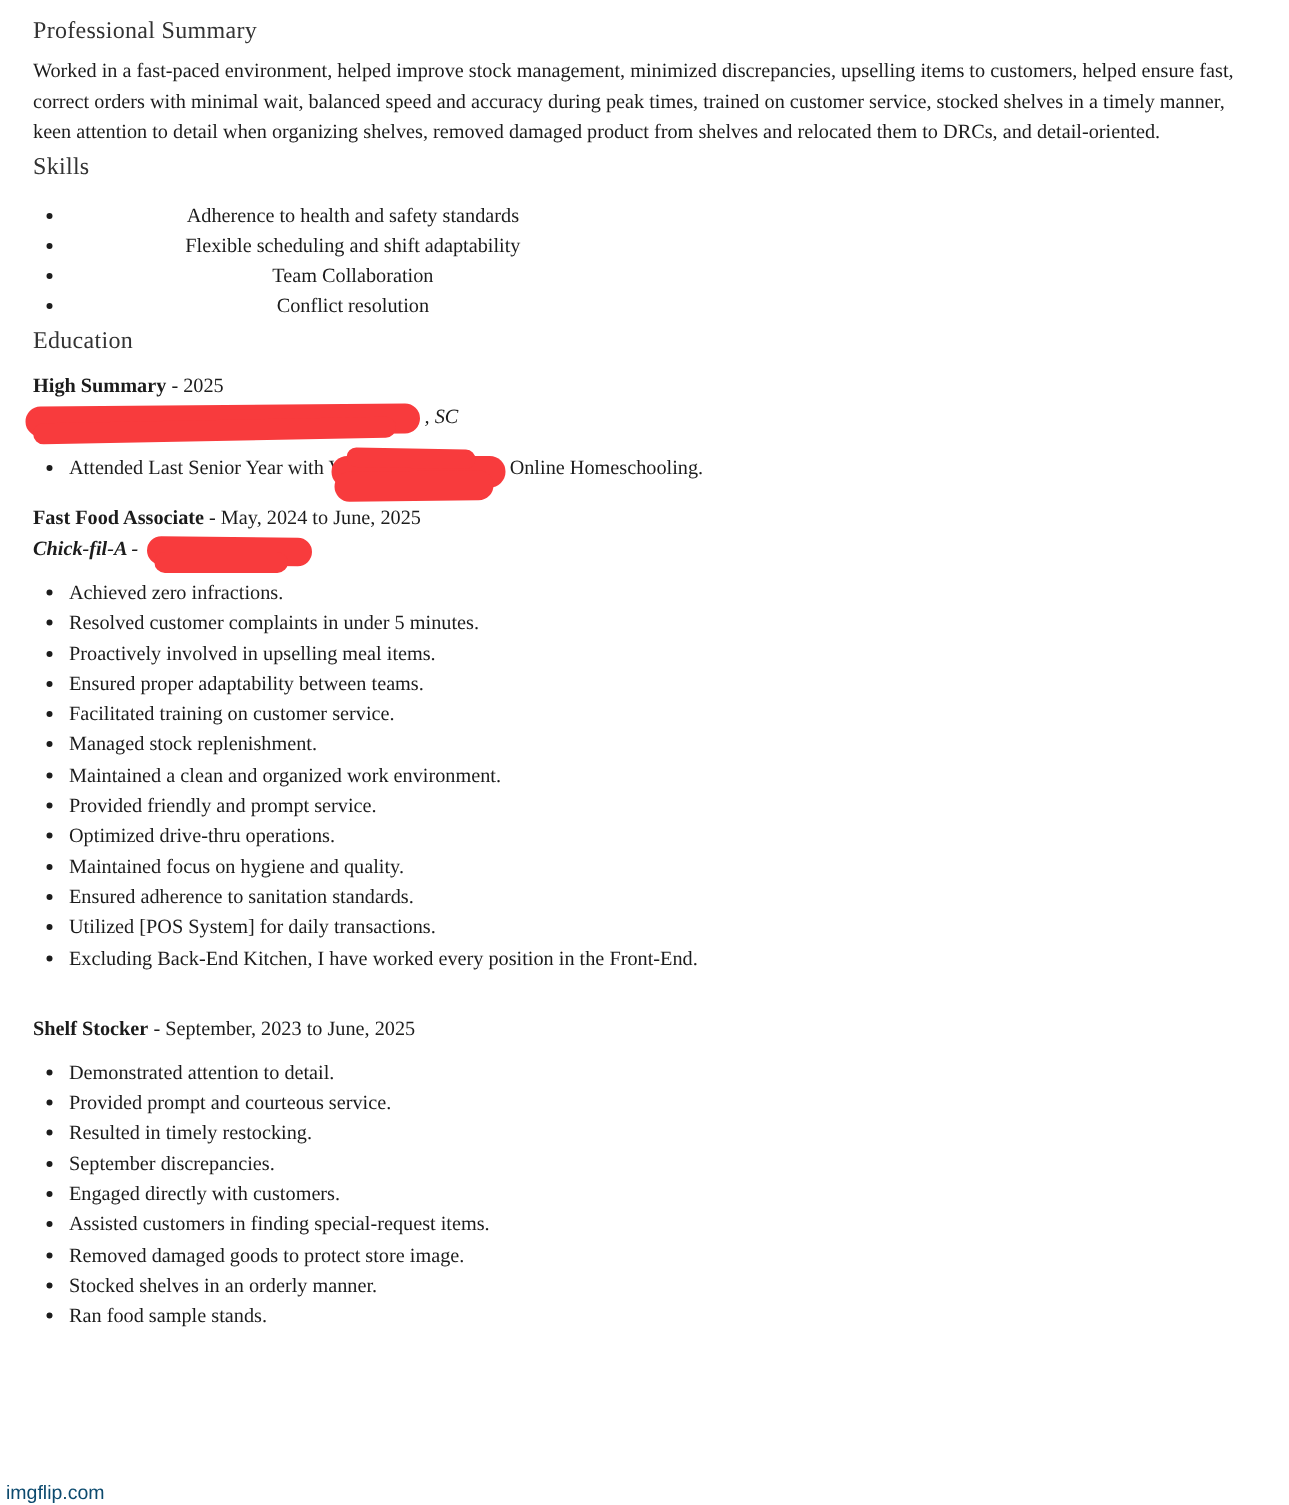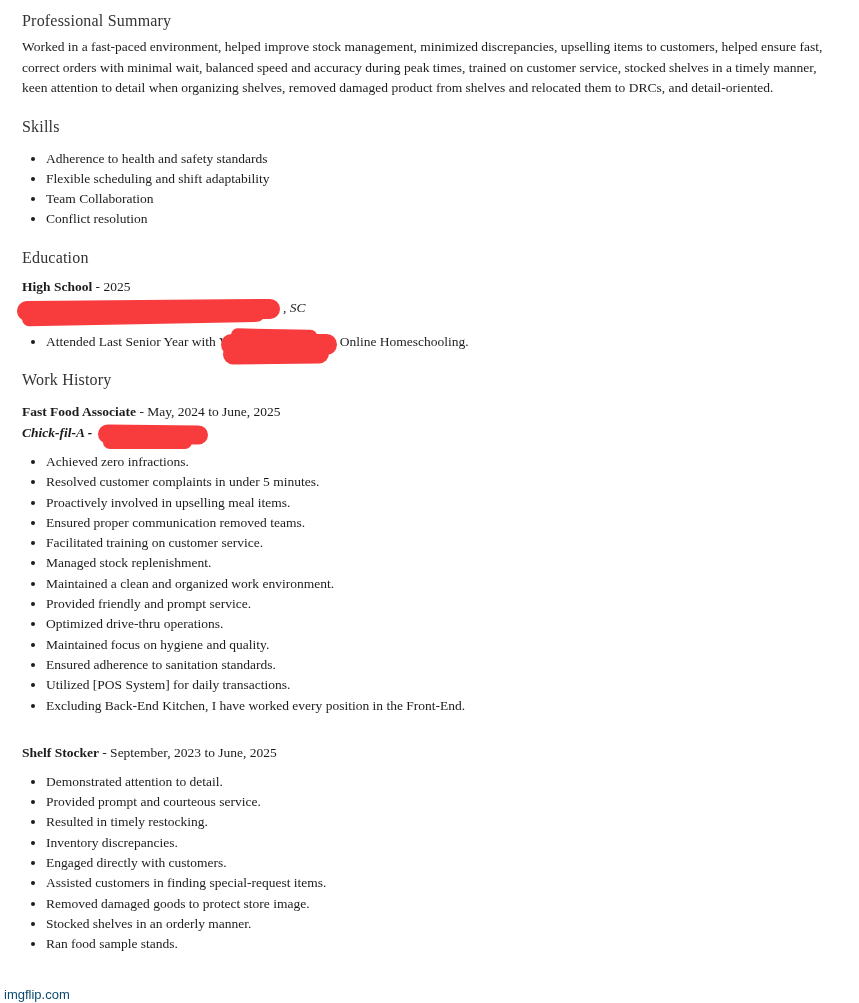--- a/index.html
+++ b/index.html
@@ -6,26 +6,26 @@
   body {
     width:859px; height:1003px; background:#ffffff; overflow:hidden; position:relative;
     font-family:"Liberation Serif", serif; color:#1c1c1c;
   }
   .page { padding:12px 24px 0 22px; }
   h2 {
     font-family:"Liberation Serif", serif;
     font-size:16px; font-weight:400; color:#333333;
     margin:0 0 7px 0; letter-spacing:0.2px;
   }
-  .section { margin-top:19px; }
+  .section { margin-top:4px; }
   .section:first-child { margin-top:0; }
   .body-text { margin:0; font-size:13.5px; line-height:20.5px; max-width:814px; }
   ul { margin:9px 0 0 0; padding-left:24px; }
   li { font-size:13.5px; line-height:20.3px; }
-  .cols { display:grid; grid-template-columns:1fr 1fr; column-gap:8px; margin-top:2px; }
+  .cols { display:grid; grid-template-columns:1fr 1fr; column-gap:8px; margin-top:2px;text-align:center; }
   .cols ul { margin-top:6px; }
   .line { margin:0; font-size:13.5px; line-height:21px; }
   .degree-line { margin-top:9px; }
   .job-title-line { margin-top:12px; }
   b.rtitle { font-weight:700; }
   .employer { font-weight:700; font-style:italic; }
   .it { font-style:italic; }
   .school-line { height:26px; position:relative; }
   .peek { position:absolute; left:98px; top:2px; font-size:13.5px; color:#444; z-index:0; }
 
@@ -72,57 +72,56 @@
           <li>Adherence to health and safety standards</li>
           <li>Flexible scheduling and shift adaptability</li>
           <li>Team Collaboration</li>
           <li>Conflict resolution</li>
         </ul>
     </div>
   </div>
 
   <div class="section">
     <h2>Education</h2>
-    <p class="line degree-line"><b class="rtitle">High School</b> <span>- 2025</span></p>
+    <p class="line degree-line"><b class="rtitle">High Summary</b> <span>- 2025</span></p>
     <p class="line school-line"><span class="peek">....g.</span><span class="redaction redaction-school"></span><span class="it">, SC</span></p>
     <ul>
       <li><span>Attended Last Senior Year with</span> <span>V</span><span class="redaction redaction-homeschool"></span><span>Online Homeschooling.</span></li>
     </ul>
   </div>
 
   <div class="section">
-    <h2>Work History</h2>
 
     <div class="job">
       <p class="line job-title-line"><b class="rtitle">Fast Food Associate</b> <span>- May, 2024 to June, 2025</span></p>
       <p class="line"><span class="employer">Chick-fil-A -</span> <span class="redaction redaction-chick"></span></p>
       <ul>
           <li>Achieved zero infractions.</li>
           <li>Resolved customer complaints in under 5 minutes.</li>
           <li>Proactively involved in upselling meal items.</li>
-          <li>Ensured proper communication removed teams.</li>
+          <li>Ensured proper adaptability between teams.</li>
           <li>Facilitated training on customer service.</li>
           <li>Managed stock replenishment.</li>
           <li>Maintained a clean and organized work environment.</li>
           <li>Provided friendly and prompt service.</li>
           <li>Optimized drive-thru operations.</li>
           <li>Maintained focus on hygiene and quality.</li>
           <li>Ensured adherence to sanitation standards.</li>
           <li>Utilized [POS System] for daily transactions.</li>
           <li>Excluding Back-End Kitchen, I have worked every position in the Front-End.</li>
         </ul>
     </div>
 
     <div class="job job2">
       <p class="line"><b class="rtitle">Shelf Stocker</b> <span>- September, 2023 to June, 2025</span></p>
       <ul>
           <li>Demonstrated attention to detail.</li>
           <li>Provided prompt and courteous service.</li>
           <li>Resulted in timely restocking.</li>
-          <li>Inventory discrepancies.</li>
+          <li>September discrepancies.</li>
           <li>Engaged directly with customers.</li>
           <li>Assisted customers in finding special-request items.</li>
           <li>Removed damaged goods to protect store image.</li>
           <li>Stocked shelves in an orderly manner.</li>
           <li>Ran food sample stands.</li>
         </ul>
     </div>
   </div>
 
 </div>

